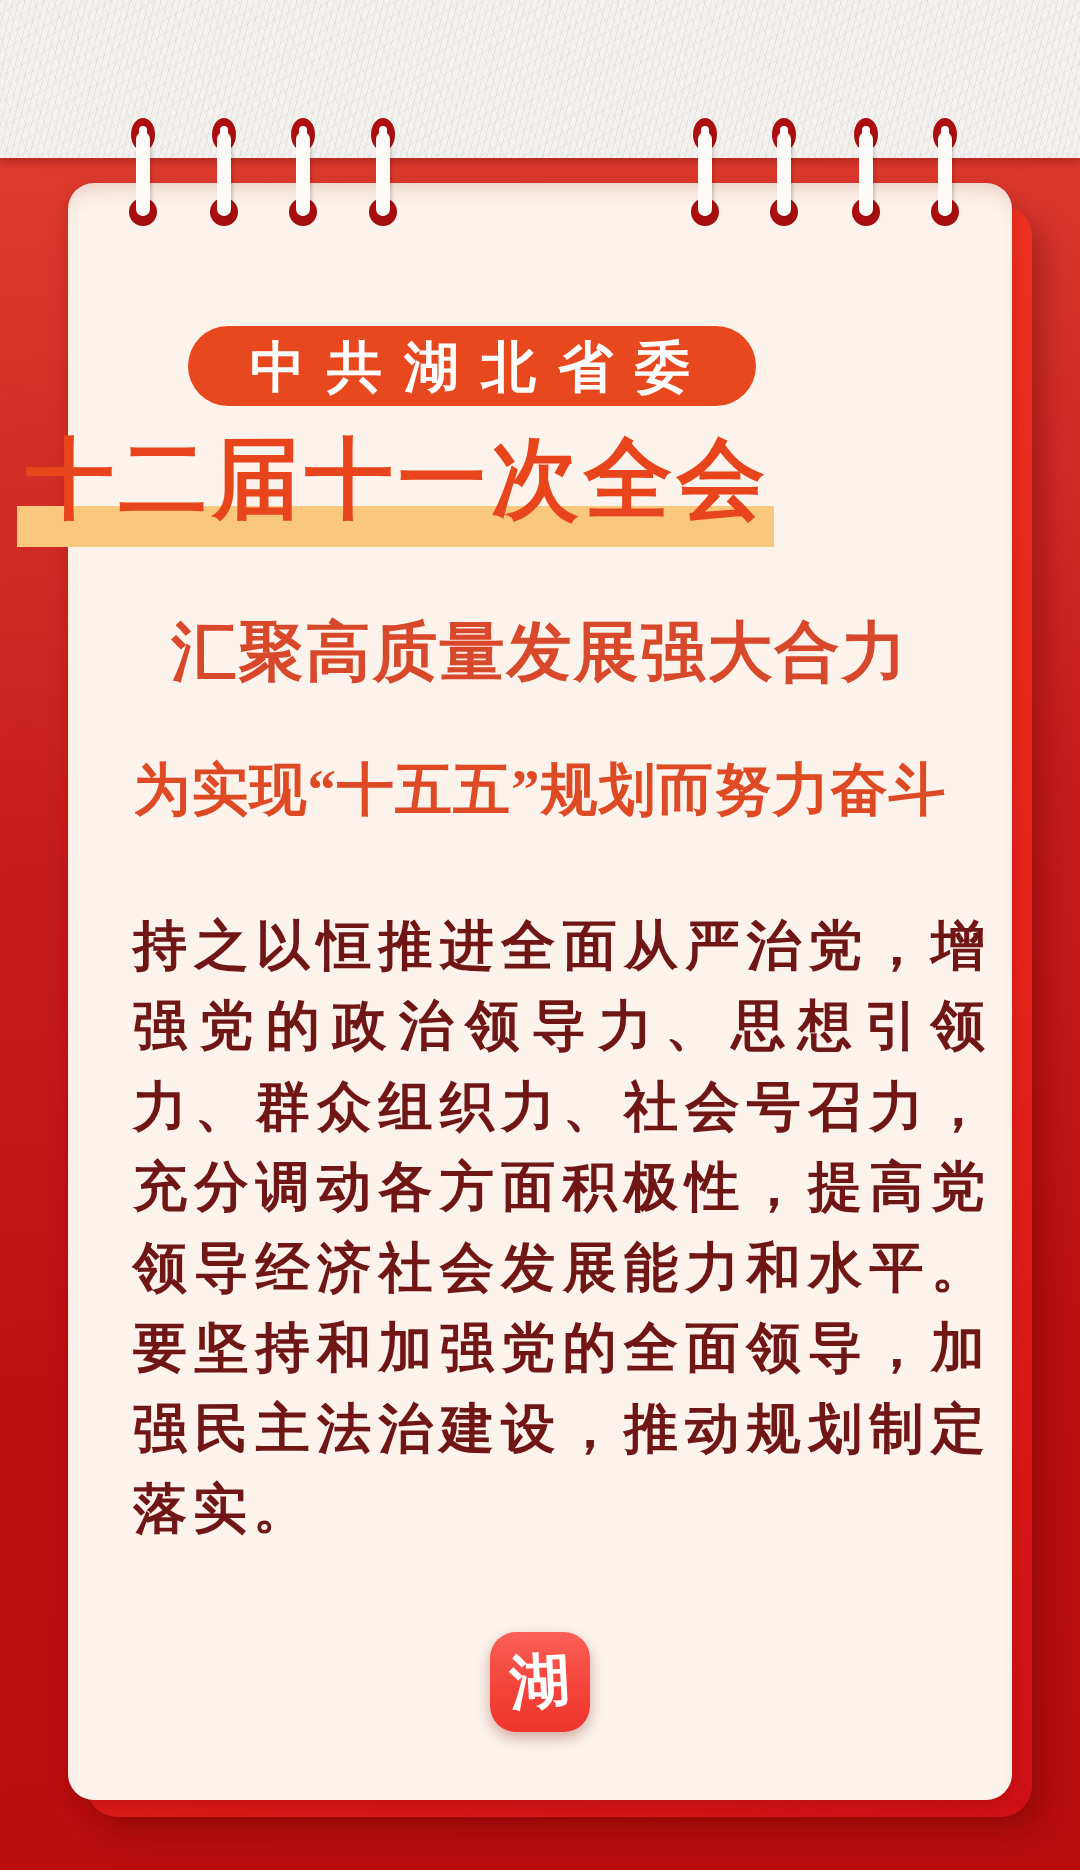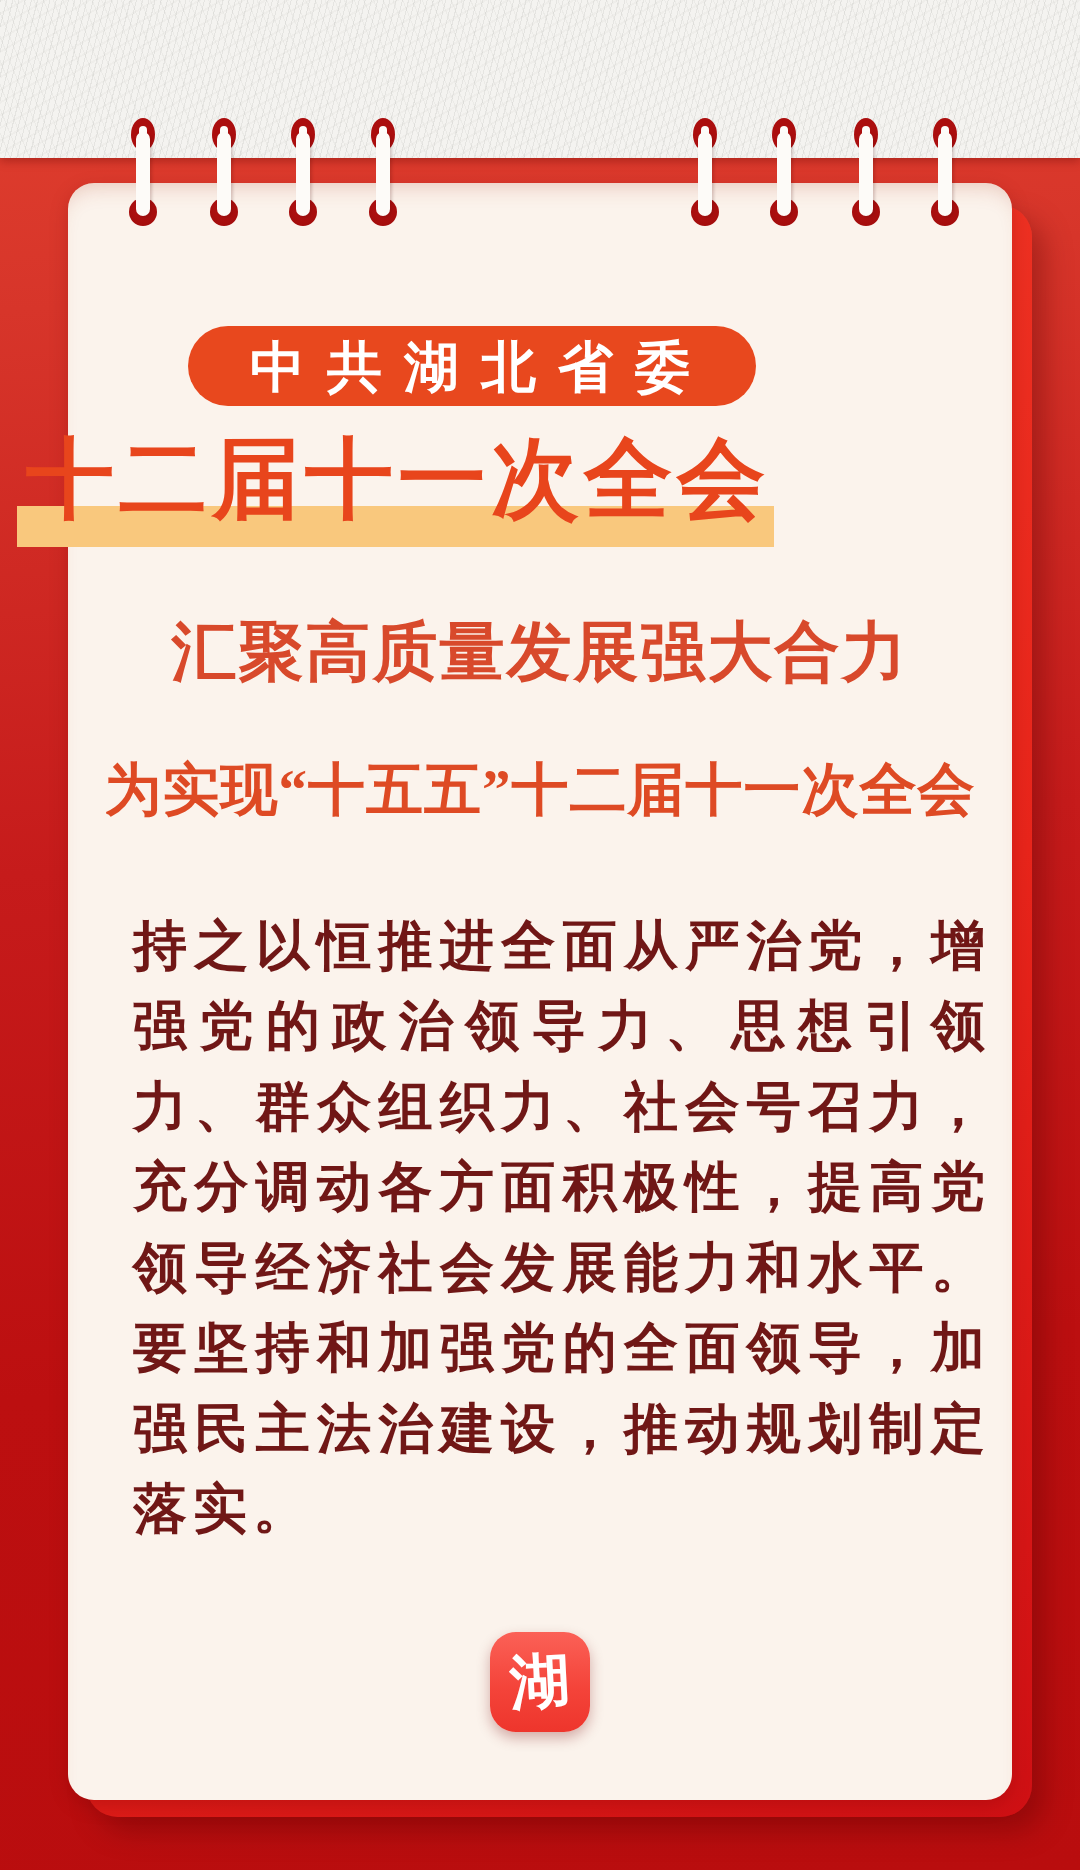--- a/index.html
+++ b/index.html
@@ -123,21 +123,21 @@
   <div class="content">
 
     <div class="badge">中共湖北省委</div>
 
     <div class="big-title">
       <span>十二届十一次全会</span>
     </div>
 
     <div class="heading brush">汇聚高质量发展强大合力</div>
 
-    <div class="subheading brush">为实现“十五五”十二届十一次全会</div>
+    <div class="subheading brush">为实现“十五五”规划而努力奋斗</div>
 
     <div class="body-block brush">
       <div class="bline">
           <span>持</span>
           <span>之</span>
           <span>以</span>
           <span>恒</span>
           <span>推</span>
           <span>进</span>
           <span>全</span>

